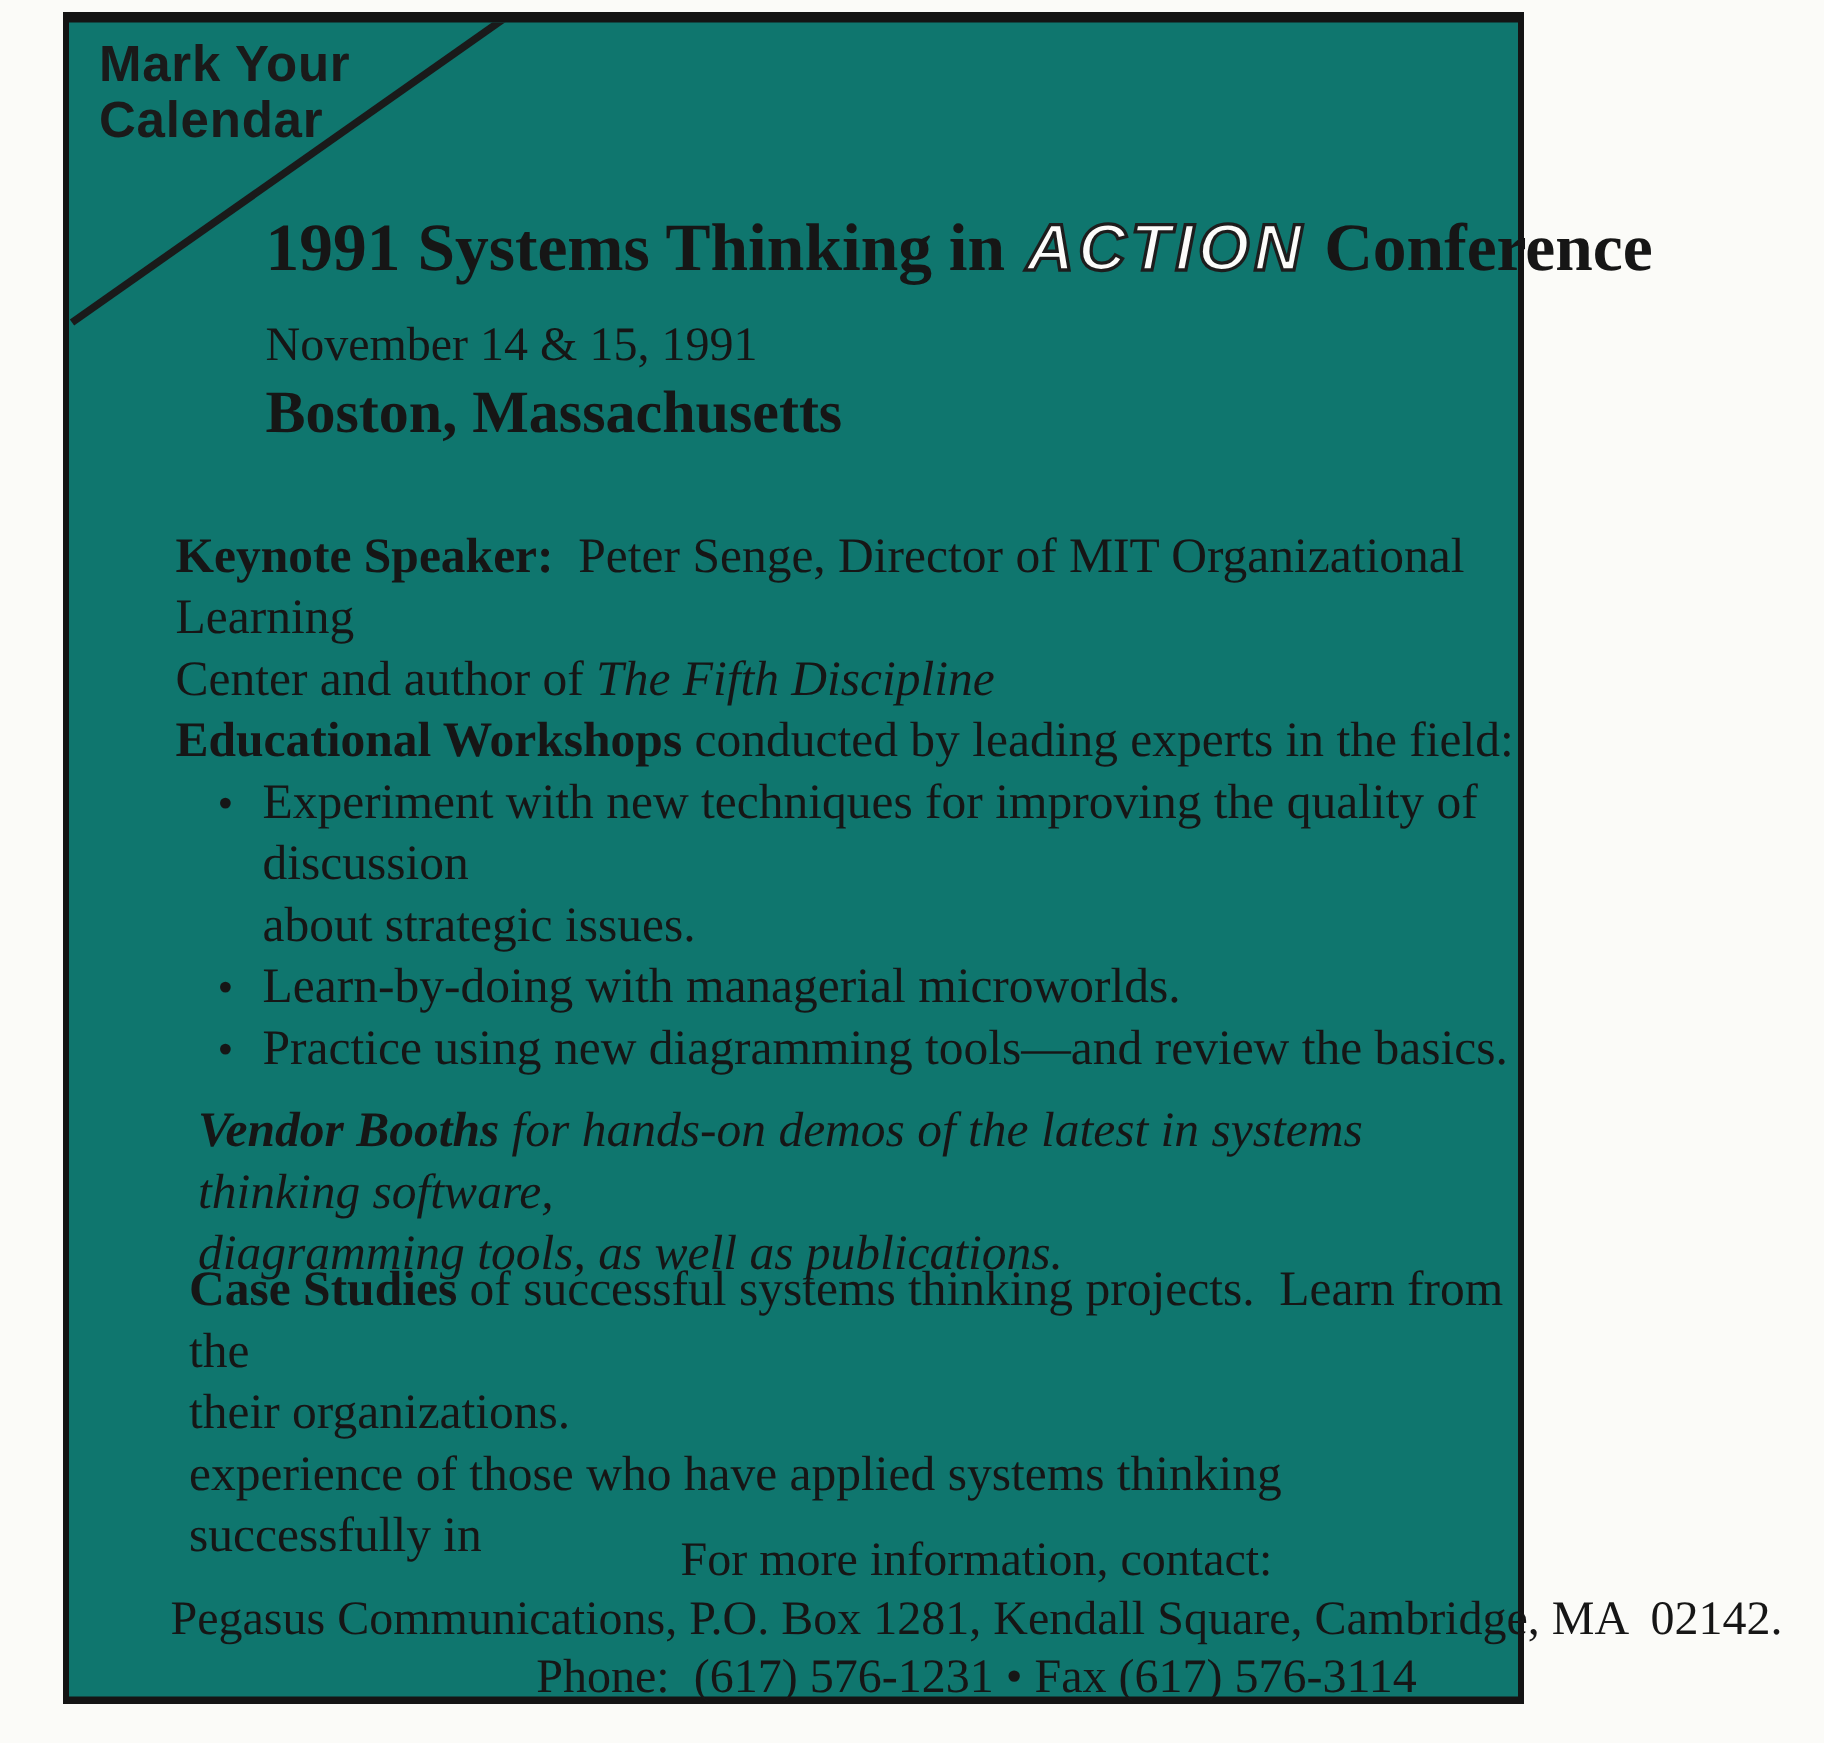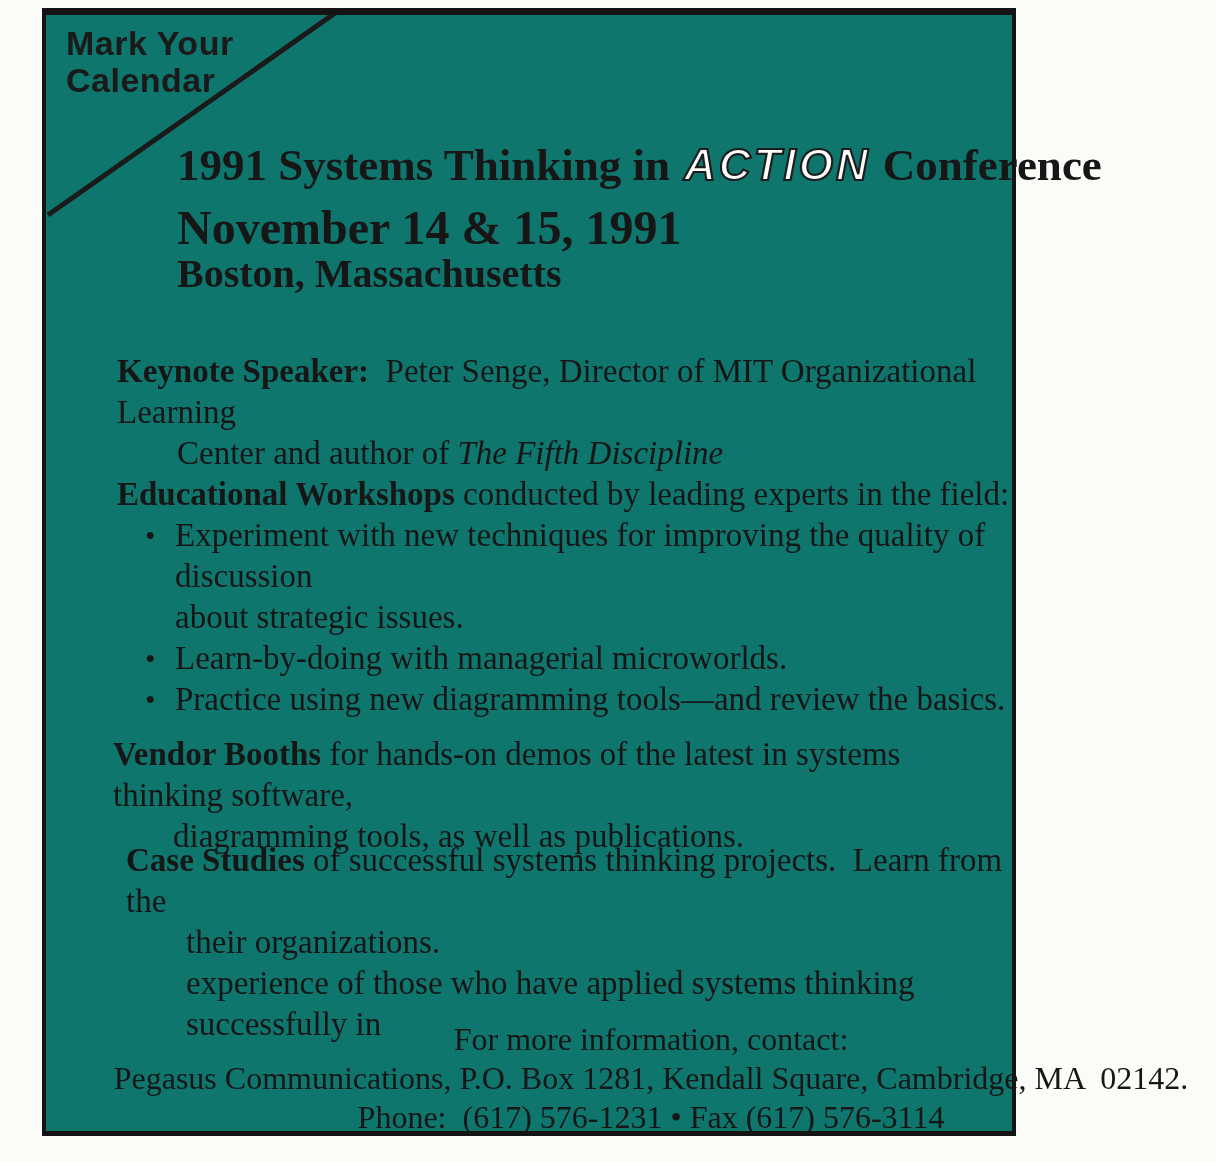--- a/index.html
+++ b/index.html
@@ -63,41 +63,41 @@
     font-family: "Liberation Sans", "DejaVu Sans", sans-serif;
     font-style: italic;
     font-weight: 700;
     font-size: 44px;
     letter-spacing: 3px;
     color: #fcfcfa;
     -webkit-text-stroke: 2.2px #1d1d1d;
     margin: 0 12px 0 14px;
   }
   .sub-title-date {
-    font-size: 48px;
+    font-size: 32px;
     line-height: 46px;
-    font-weight: 700;
+    font-weight: 400;
     margin-top: 13px;
   }
   .sub-title-loc {
     font-size: 40px;
     line-height: 46px;
     font-weight: 700;
   }
   .para {
     position: absolute;
     font-size: 33px;
     line-height: 41px;
     white-space: nowrap;
   }
   .para .line { white-space: pre-wrap; }
   .lead { font-weight: 700; white-space: pre-wrap; text-align: right; }
   .rest { white-space: pre-wrap; }
   .book { font-style: italic; white-space: pre-wrap; }
-  .indent { margin-left: 60px; }
+  .indent { }
   .first-line { margin-left: 0; }
   .bullet-row {
     display: flex;
     align-items: flex-start;
   }
   .bullet-marker {
     width: 30px;
     margin-left: 28px;
     flex: 0 0 30px;
     font-size: 30px;
@@ -153,21 +153,21 @@
     <div class="bullet-row">
       <div class="bullet-marker">•</div>
       <div class="bullet-text">Learn-by-doing with managerial microworlds.</div>
     </div>
     <div class="bullet-row">
       <div class="bullet-marker">•</div>
       <div class="bullet-text">Practice using new diagramming tools—and review the basics.</div>
     </div>
   </div>
 
-  <div class="para" style="left:67px; top:719px;">
+  <div class="para" style="left:86px; top:719px;font-style:italic;">
     <div class="line first-line"><span class="lead">Vendor Booths</span><span class="rest"> for hands-on demos of the latest in systems thinking software,</span></div>
     <div class="line indent">diagramming tools, as well as publications.</div>
   </div>
 
   <div class="para" style="left:80px; top:825px;">
     <div class="line first-line"><span class="lead">Case Studies</span><span class="rest"> of successful systems thinking projects.  Learn from the</span></div>
     <div class="line indent">their organizations.</div>
     <div class="line indent">experience of those who have applied systems thinking successfully in</div>
   </div>
 

